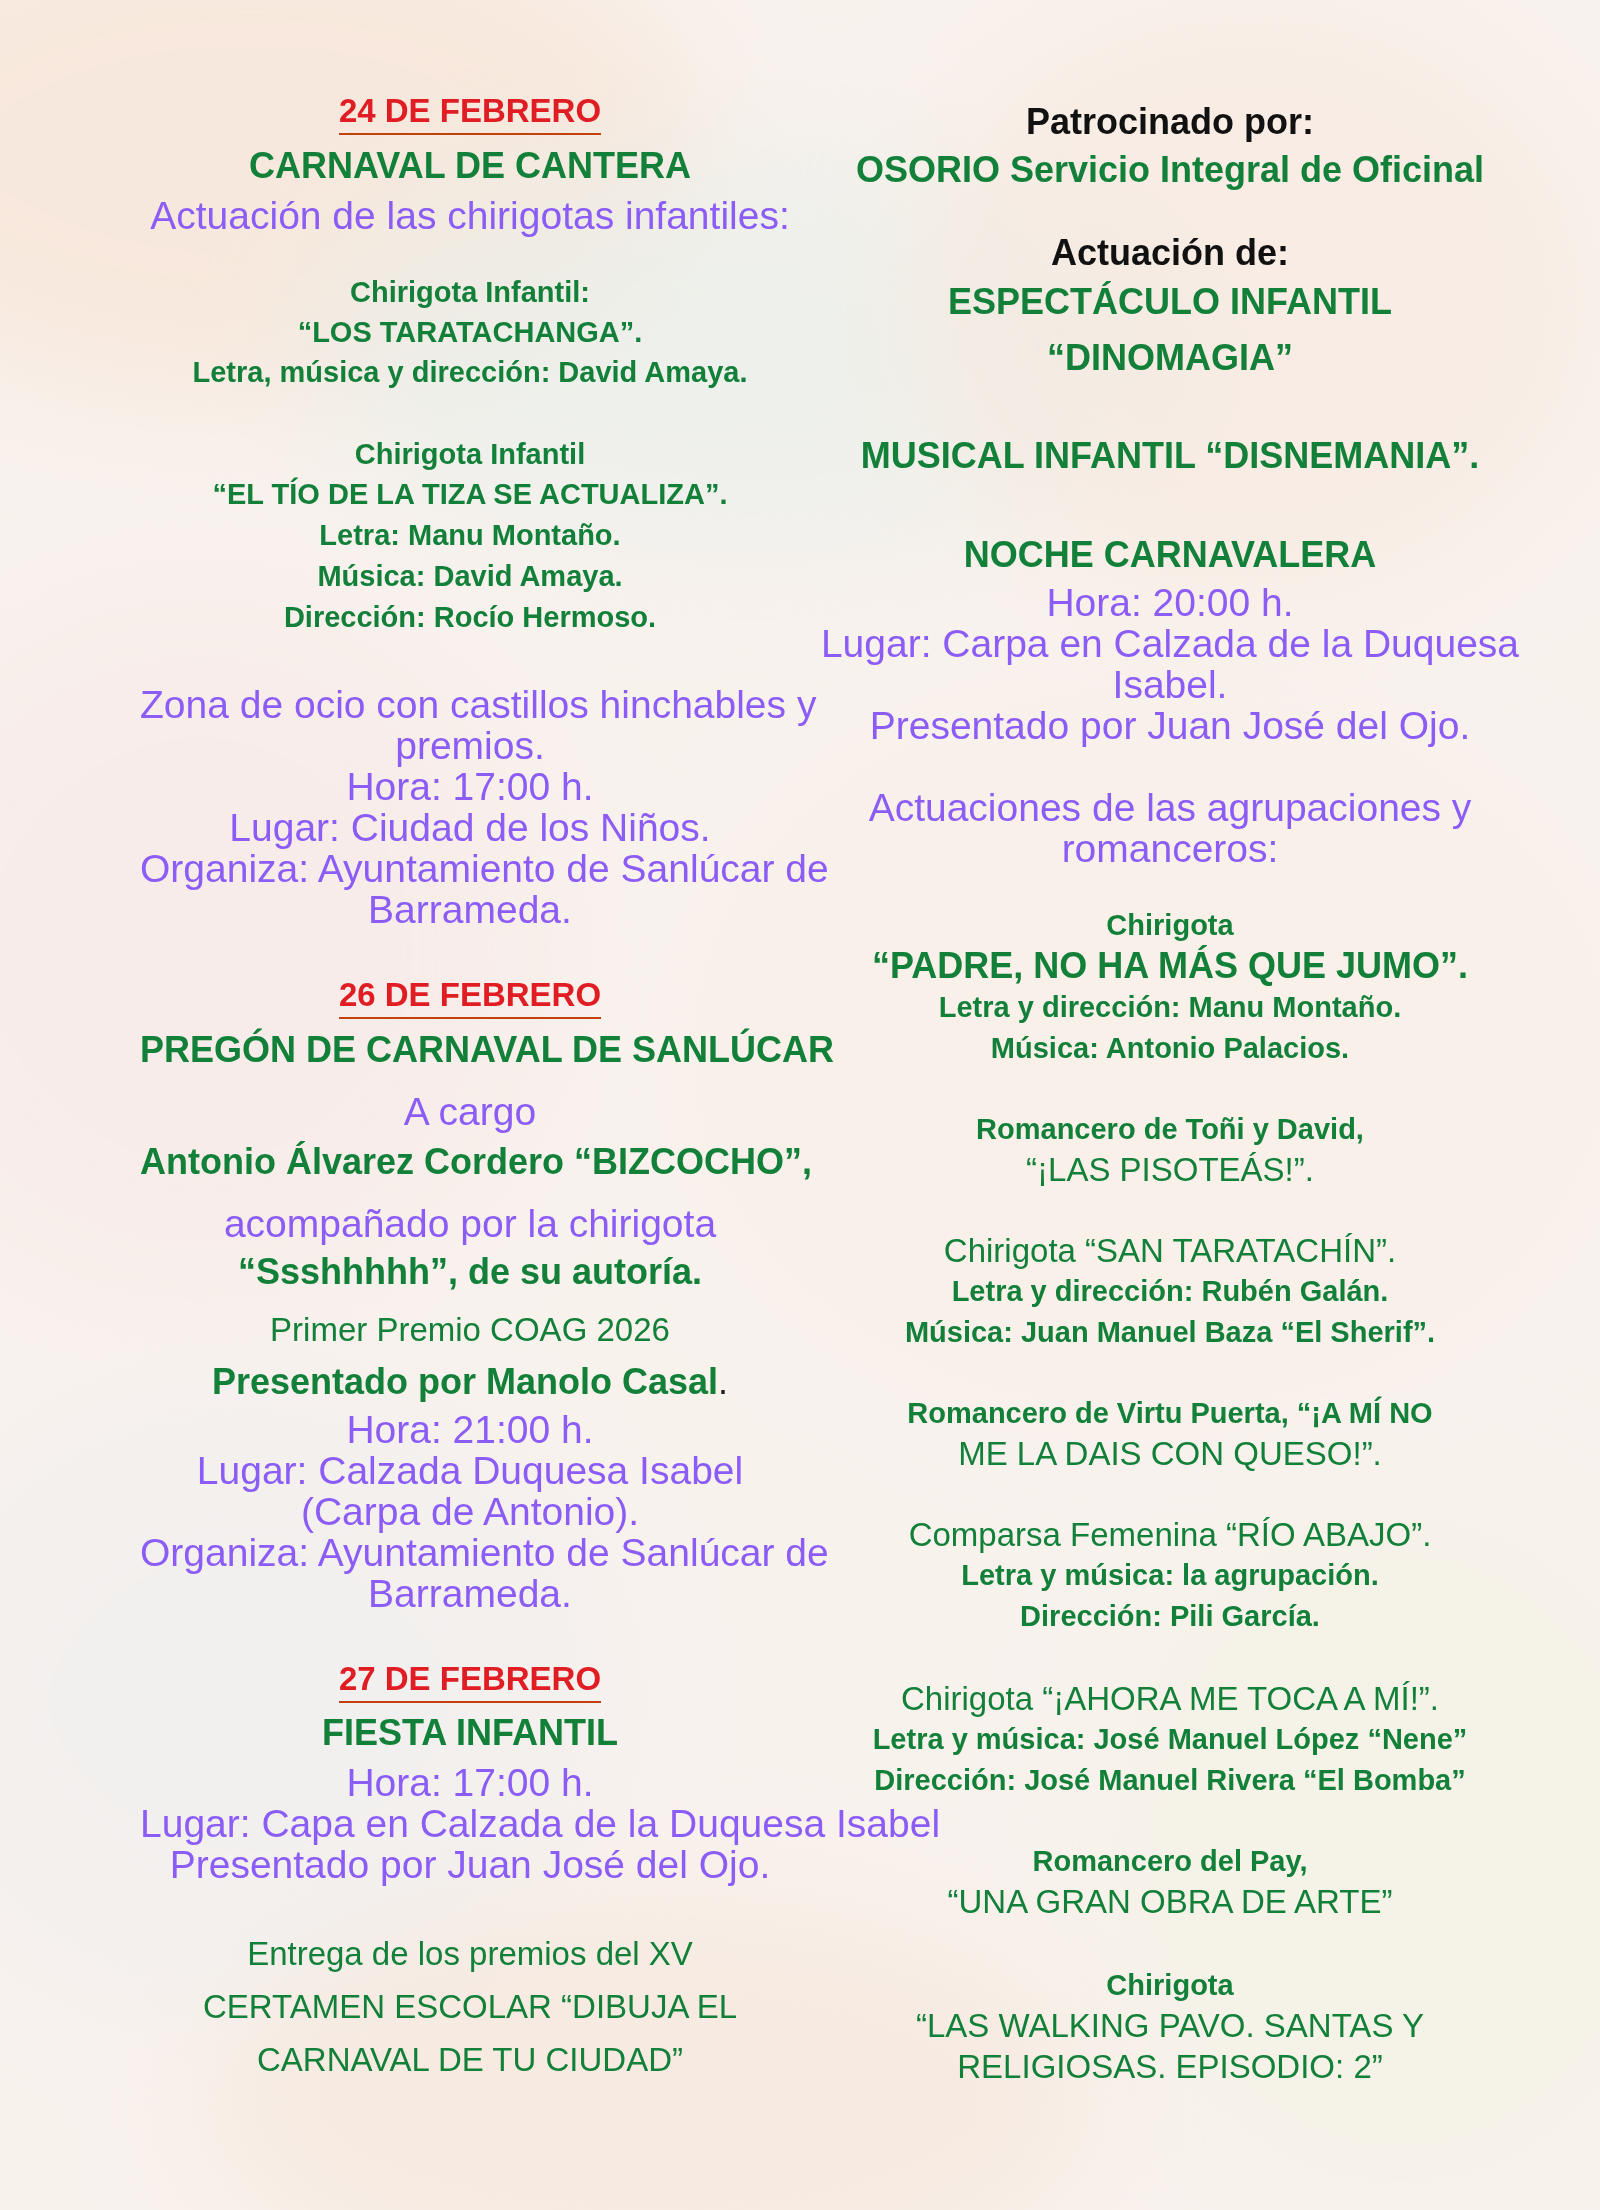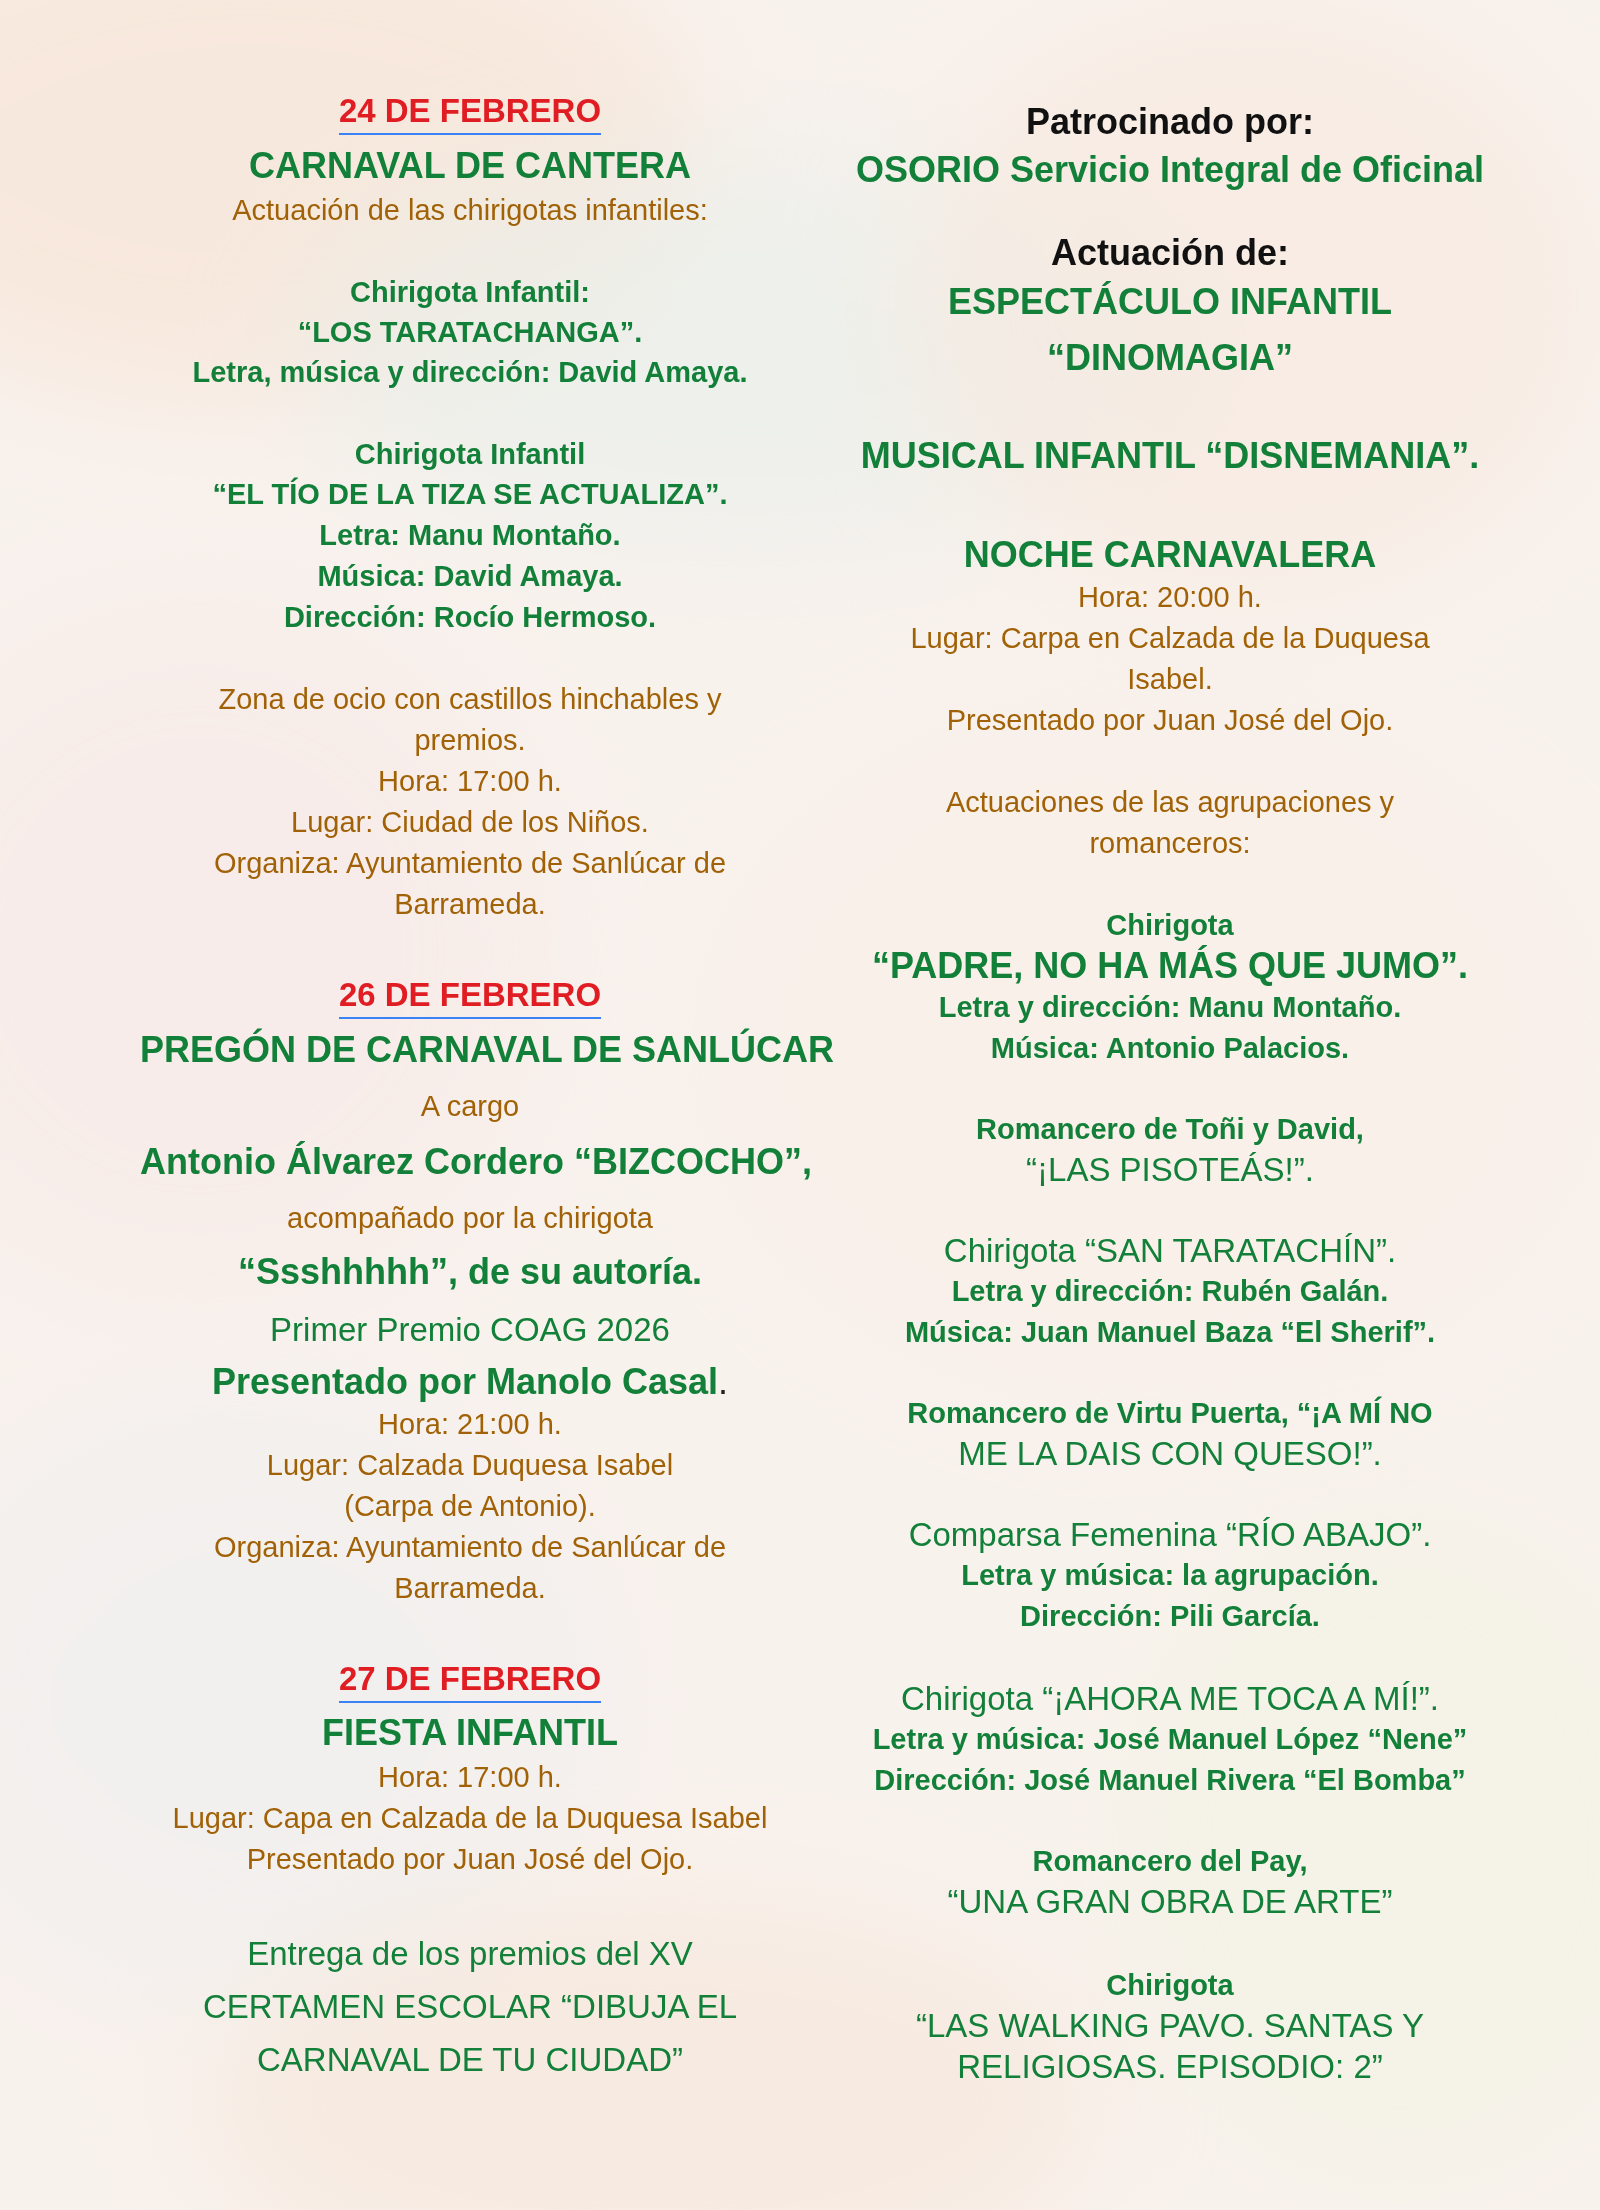--- a/index.html
+++ b/index.html
@@ -9,25 +9,25 @@
     background: #f7efe9;
   }
   .bg { position: absolute; inset: 0; overflow: hidden; }
   .blob { position: absolute; border-radius: 50%; filter: blur(60px); opacity: 0.55; }
   .veil { position: absolute; inset: 0; background: rgba(250,244,240,0.55); }
   .col { position: absolute; top: 0; height: 2210px; }
   .col-left { left: 140px; width: 660px; }
   .col-right { left: 820px; width: 700px; }
   .ln { position: absolute; left: 0; right: 0; text-align: center; white-space: nowrap; line-height: 1; }
   .date { color: #e11d24; font-weight: bold; font-size: 33px; }
-  .date span { border-bottom: 2px solid #3b82f6; padding-bottom: 4px; }
+  .date span { border-bottom: 2px solid #c2410c; padding-bottom: 4px; }
   .g1 { color: #13803a; font-weight: bold; font-size: 36px; }
   .g2 { color: #13803a; font-weight: bold; font-size: 29px; }
   .g3 { color: #13803a; font-weight: normal; font-size: 33px; }
-  .b1 { color: #a16207; font-size: 29px; }
+  .b1 { color: #8b5cf6; font-size: 39px; }
   .b1b { color: #111; font-weight: bold; font-size: 36px; }
 </style>
 </head>
 <body>
 
 <div class="bg">
   <div class="blob" style="left:-200px;top:-100px;width:900px;height:500px;background:#f3c9a8;"></div>
   <div class="blob" style="left:300px;top:150px;width:900px;height:400px;background:#cfe9e4;"></div>
   <div class="blob" style="left:900px;top:0;width:700px;height:600px;background:#f6d9c4;"></div>
   <div class="blob" style="left:-150px;top:600px;width:700px;height:700px;background:#f2dada;"></div>

